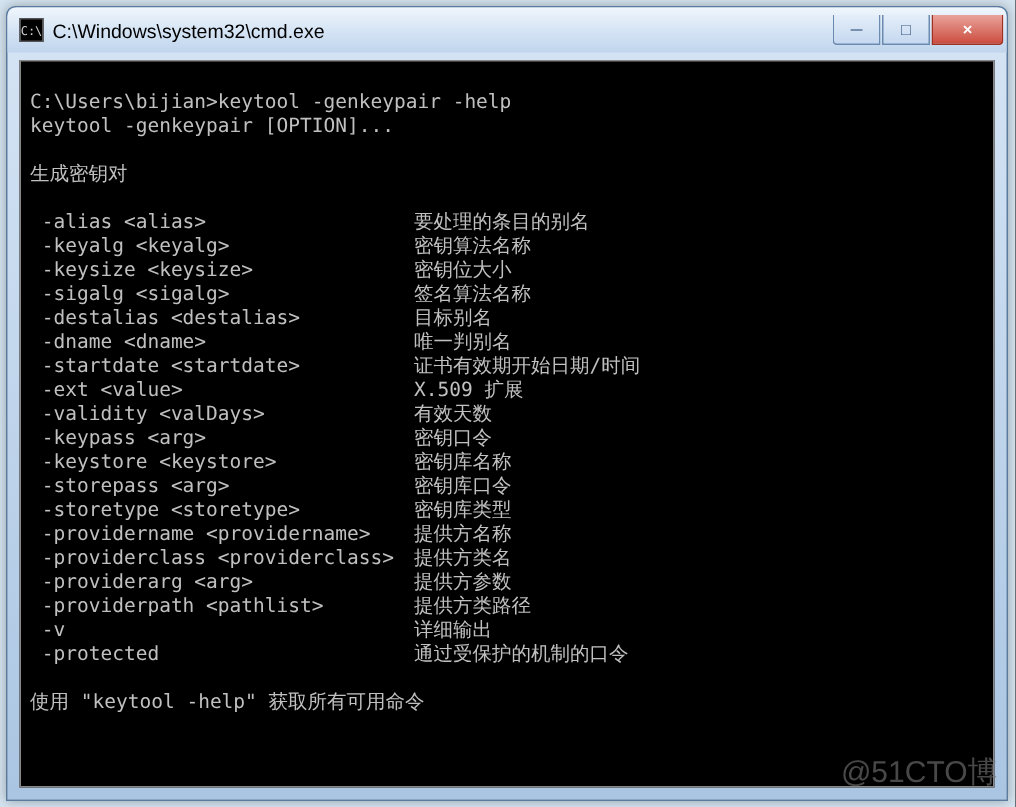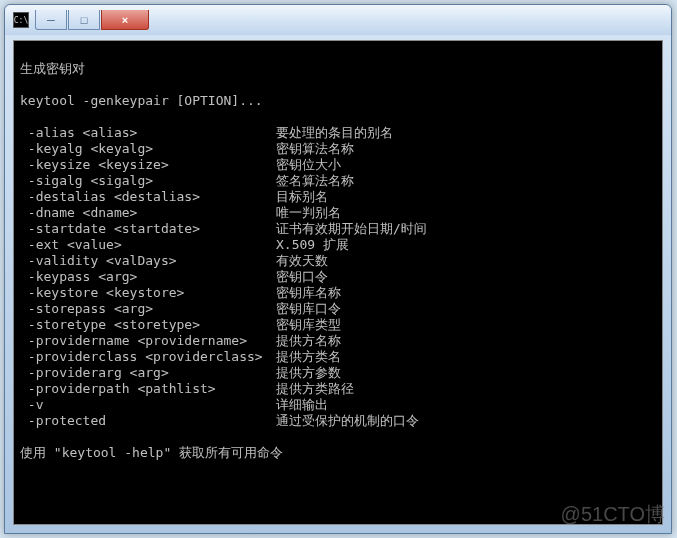--- a/index.html
+++ b/index.html
@@ -107,31 +107,32 @@
   font-size: 20px;
   font-family: Arial, sans-serif;
 }
 </style>
 </head>
 <body>
 
 <div class="window">
   <div class="titlebar">
     <div class="title-icon">C:\</div>
+    <div class="title-text">C:\Windows\system32\cmd.exe</div>
     <div class="win-buttons">
       <div class="win-btn min">─</div>
       <div class="win-btn max">□</div>
       <div class="win-btn close">×</div>
     </div>
   </div>
 
   <div class="console">
     <div class="console-content">
+<div>C:\Users\bijian&gt;keytool -genkeypair -help</div><div>keytool -genkeypair [OPTION]...</div>
 <div>生成密钥对</div>
-<div>keytool -genkeypair [OPTION]...</div>
 <div id="options-list"><div class="option-row"><span class="opt-flag"> -alias &lt;alias&gt;</span><span>要处理的条目的别名</span></div><div class="option-row"><span class="opt-flag"> -keyalg &lt;keyalg&gt;</span><span>密钥算法名称</span></div><div class="option-row"><span class="opt-flag"> -keysize &lt;keysize&gt;</span><span>密钥位大小</span></div><div class="option-row"><span class="opt-flag"> -sigalg &lt;sigalg&gt;</span><span>签名算法名称</span></div><div class="option-row"><span class="opt-flag"> -destalias &lt;destalias&gt;</span><span>目标别名</span></div><div class="option-row"><span class="opt-flag"> -dname &lt;dname&gt;</span><span>唯一判别名</span></div><div class="option-row"><span class="opt-flag"> -startdate &lt;startdate&gt;</span><span>证书有效期开始日期/时间</span></div><div class="option-row"><span class="opt-flag"> -ext &lt;value&gt;</span><span>X.509 扩展</span></div><div class="option-row"><span class="opt-flag"> -validity &lt;valDays&gt;</span><span>有效天数</span></div><div class="option-row"><span class="opt-flag"> -keypass &lt;arg&gt;</span><span>密钥口令</span></div><div class="option-row"><span class="opt-flag"> -keystore &lt;keystore&gt;</span><span>密钥库名称</span></div><div class="option-row"><span class="opt-flag"> -storepass &lt;arg&gt;</span><span>密钥库口令</span></div><div class="option-row"><span class="opt-flag"> -storetype &lt;storetype&gt;</span><span>密钥库类型</span></div><div class="option-row"><span class="opt-flag"> -providername &lt;providername&gt;</span><span>提供方名称</span></div><div class="option-row"><span class="opt-flag"> -providerclass &lt;providerclass&gt;</span><span>提供方类名</span></div><div class="option-row"><span class="opt-flag"> -providerarg &lt;arg&gt;</span><span>提供方参数</span></div><div class="option-row"><span class="opt-flag"> -providerpath &lt;pathlist&gt;</span><span>提供方类路径</span></div><div class="option-row"><span class="opt-flag"> -v</span><span>详细输出</span></div><div class="option-row"><span class="opt-flag"> -protected</span><span>通过受保护的机制的口令</span></div></div>
 <div>使用 "keytool -help" 获取所有可用命令</div>
 
     </div>
   </div>
 </div>
 
 <div class="watermark">@51CTO博</div>
 
 </body></html>

